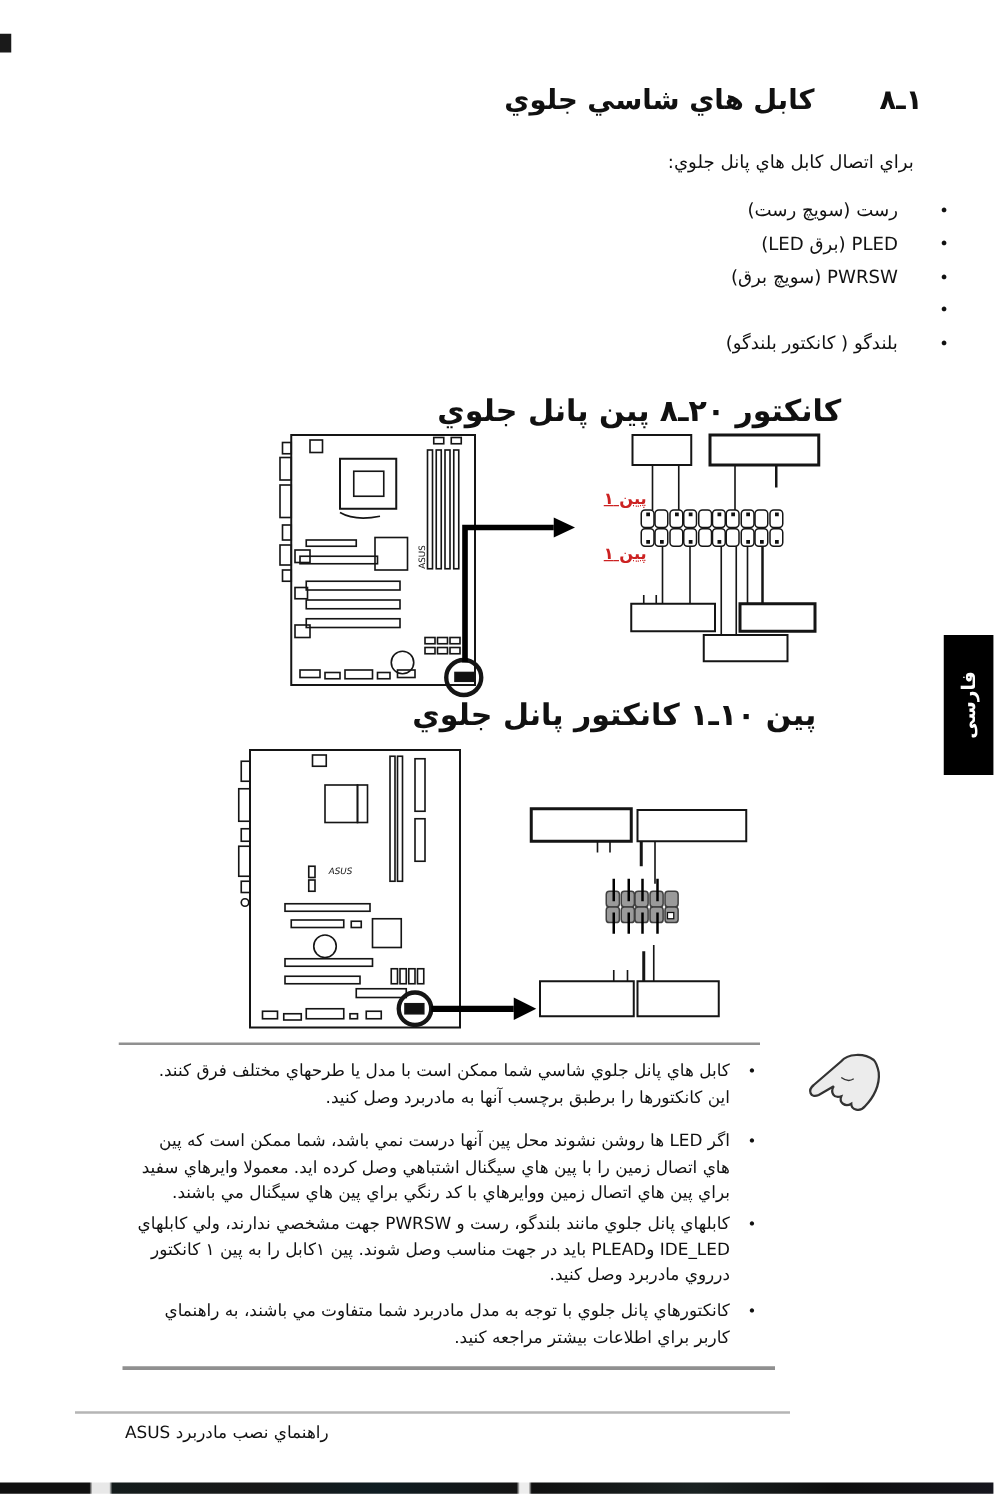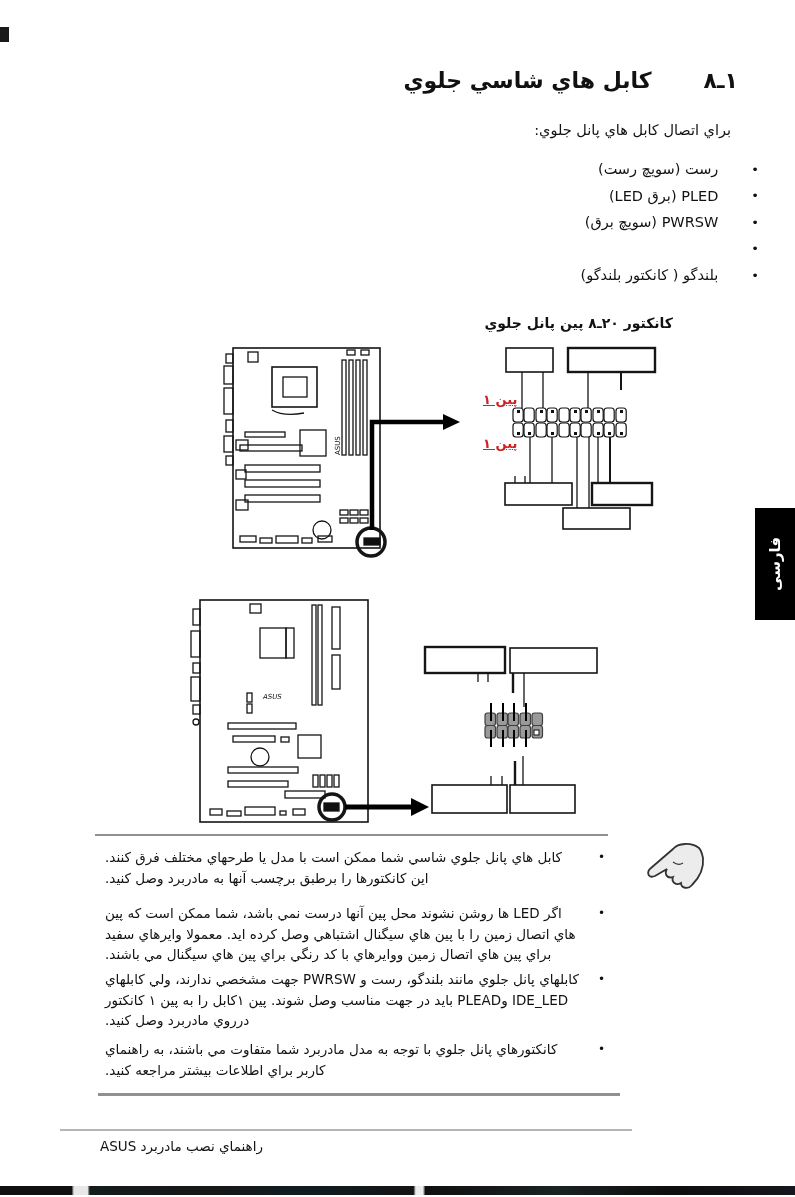--- a/index.html
+++ b/index.html
@@ -10,21 +10,21 @@
 
   .title-row{position:absolute;top:68px;right:57px;display:flex;direction:rtl;gap:52px;
              font-size:22px;font-weight:bold;white-space:nowrap;}
 
   .intro{position:absolute;top:122px;right:64px;direction:rtl;font-size:14.5px;white-space:nowrap;}
 
   .cable-list{position:absolute;top:156px;right:36px;margin:0;padding:0;list-style:none;direction:rtl;}
   .cable-list li{display:flex;align-items:center;height:26.5px;font-size:14.5px;}
   .cable-list .dot{margin-left:33px;font-size:13px;}
 
-  .diagram-heading{position:absolute;direction:rtl;font-weight:bold;font-size:14px;white-space:nowrap;}
+  .diagram-heading{position:absolute;direction:rtl;font-weight:bold;font-size:24px;white-space:nowrap;}
   #heading1{top:315px;right:122px;}
   #heading2{top:558px;right:142px;}
 
   .pin-label{position:absolute;color:#cc2222;font-weight:bold;font-size:13px;direction:rtl;white-space:nowrap;text-decoration:underline;}
   #pin1-top{left:483px;top:392px;}
   #pin1-bottom{left:483px;top:436px;}
 
   svg.diag{position:absolute;}
   #diagram-svg-1{left:200px;top:340px;}
   #diagram-svg-2{left:185px;top:595px;}
@@ -36,21 +36,21 @@
 
   .rule{position:absolute;background:#909090;}
   #notes-top-rule{left:95px;top:834px;width:513px;height:2px;}
   #notes-bottom-rule{left:98px;top:1093px;width:522px;height:3px;}
   #footer-rule{left:60px;top:1129px;width:572px;height:2px;background:#b5b5b5;}
 
   #hand-icon{position:absolute;left:636px;top:840px;}
 
   .note{position:absolute;left:105px;width:500px;display:flex;direction:rtl;align-items:flex-start;}
   .note .dot{margin-left:14px;font-size:12px;line-height:20.5px;}
-  .note p{flex:1;margin:0;font-size:13.5px;line-height:20.5px;text-align:left;}
+  .note p{flex:1;margin:0;font-size:13.5px;line-height:20.5px;text-align:right;}
   #note-1{top:847px;} #note-2{top:903px;} #note-3{top:969px;} #note-4{top:1039px;}
 
   .footer-text{position:absolute;left:100px;top:1138px;direction:rtl;font-size:13.5px;white-space:nowrap;text-align:right;}
 
   .scan-strip{position:absolute;left:0;top:1186px;width:795px;height:9px;
     background:linear-gradient(90deg,#101010 0,#101010 9%,#e8e8e8 9.3%,#e8e8e8 11%,
       #141c1c 11.3%,#181818 26%,#0f1d22 38%,#141414 52%,#ededed 52.3%,#ededed 53.2%,
       #101010 53.5%,#1a2222 70%,#0e0e0e 84%,#16161e 100%);}
 </style>
 </head>
@@ -196,20 +196,21 @@
         <rect x="397" y="92" width="3" height="3"></rect>
           <rect x="408" y="92" width="3" height="3"></rect>
           <rect x="420" y="92" width="3" height="3"></rect>
       </g>
     </g>
   </svg>
 
   <div id="pin1-top" class="pin-label">پين ۱</div>
   <div id="pin1-bottom" class="pin-label">پين ۱</div>
 
+  <div id="heading2" class="diagram-heading">پين ۱۰ـ۱ كانكتور پانل جلوي</div>
 
   <svg id="diagram-svg-2" class="diag" width="470" height="245" viewBox="0 0 470 245" fill="none" stroke="#151515" stroke-width="1.3">
     <g>
       <rect x="15" y="5" width="168" height="222" stroke-width="1.6"></rect>
       <rect x="65" y="9" width="11" height="9"></rect>
       <rect x="8" y="14" width="7" height="16"></rect>
         <rect x="6" y="36" width="9" height="26"></rect>
       <rect x="8" y="68" width="7" height="10"></rect>
         <rect x="6" y="82" width="9" height="24"></rect>
       <rect x="8" y="110" width="7" height="9"></rect>

